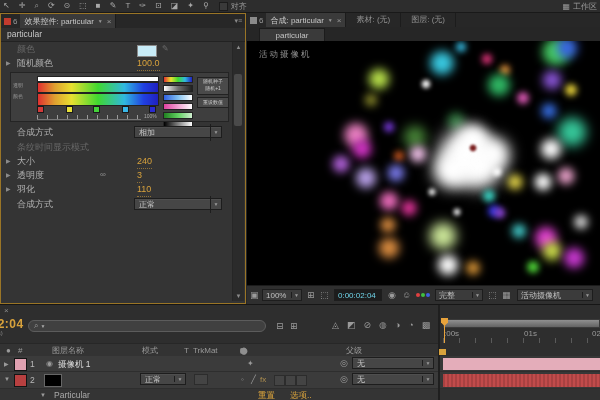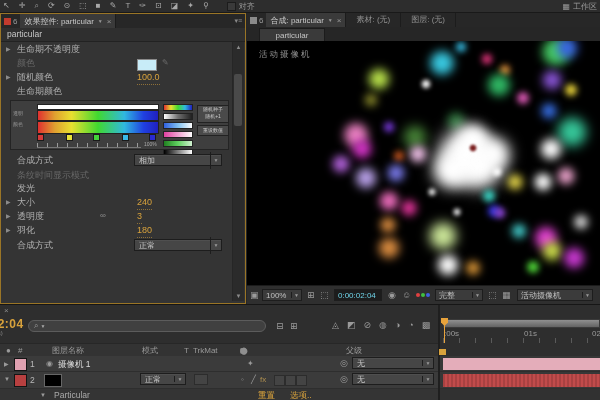--- a/index.html
+++ b/index.html
@@ -4,21 +4,21 @@
 <style>
   html,body{margin:0;padding:0}
   body{width:600px;height:400px;overflow:hidden;background:#262626;
        font-family:"Liberation Sans","DejaVu Sans",sans-serif;position:relative;
        -webkit-font-smoothing:antialiased}
   
   .topbar{position:absolute;left:0;top:0;width:600px;height:13px;background:#2d2d2d;
           border-bottom:1px solid #191919;display:flex;align-items:center;gap:2px;padding:0 3px;box-sizing:border-box}
   .tools{display:flex;gap:9px;align-items:center}
   .tool{color:#a8a8a8;font-size:8px;line-height:12px;cursor:default}
-  .snap{display:flex;align-items:center;gap:3px;margin-left:16px;color:#9a9a9a;font-size:8px}
+  .snap{display:flex;align-items:center;gap:3px;margin-left:8px;color:#9a9a9a;font-size:8px}
   .cb{width:7px;height:7px;background:#3a3a3a;border:1px solid #1c1c1c;display:inline-block}
   .ws{margin-left:auto;display:flex;align-items:center;gap:3px;color:#9a9a9a;font-size:8px}
   
   .tabbar{height:14px;background:#272727;display:flex;align-items:center;position:relative}
   .ptab{height:14px;background:#3a3a3a;color:#c8c8c8;font-size:8px;display:flex;align-items:center;
         padding:0 4px;gap:4px;border-right:1px solid #1c1c1c;box-sizing:border-box}
   .ptab .ddar{font-size:5px;color:#999}
   .ptab .closex{color:#999;font-size:8px}
   .pdot{width:7px;height:7px;background:#c23b2e;margin:0 2px 0 3px}
   .psq{width:7px;height:7px;background:#8a8a8a;margin:0 2px 0 3px}
@@ -166,35 +166,28 @@
       <span class="ddar">▼</span>
       <span class="closex">×</span>
     </div>
     <span class="pmenu">▾≡</span>
   </div>
   <div class="effnamerow">
     <span>particular</span>
   </div>
   <div class="ecbody">
     <div class="erow">
-      <span class="tw">▶</span>
-      <span>生命期不透明度</span>
-    </div>
-    <div class="erow">
       <span class="dim">颜色</span>
       <span class="swatch" style="background: rgb(200, 236, 248);"></span>
       <span class="eyedrop dim">✎</span>
     </div>
     <div class="erow">
       <span class="tw">▶</span>
       <span>随机颜色</span>
       <span class="val">100.0</span>
-    </div>
-    <div class="erow">
-      <span>生命期颜色</span>
     </div>
     <div class="gwrap">
       <span class="glab" style="top:9px">透明</span>
       <span class="glab" style="top:20px">颜色</span>
       <div class="gbar galpha"></div>
       <div class="gbar grb1" style="background: linear-gradient(90deg, rgb(224, 48, 48) 0%, rgb(224, 160, 48) 14%, rgb(232, 224, 48) 28%, rgb(64, 216, 48) 50%, rgb(48, 184, 224) 72%, rgb(32, 64, 224) 88%, rgb(32, 32, 192) 100%);"></div>
       <div class="gbar grb2" style="background: linear-gradient(90deg, rgb(224, 48, 48) 0%, rgb(224, 160, 48) 14%, rgb(232, 224, 48) 28%, rgb(64, 216, 48) 50%, rgb(48, 184, 224) 72%, rgb(32, 64, 224) 88%, rgb(32, 32, 192) 100%);"></div>
       <div class="gstops">
           <div class="gstop" style="left: 0px; background: rgb(210, 58, 58);"></div>
           <div class="gstop" style="left: 29.12px; background: rgb(232, 226, 58);"></div>
@@ -223,38 +216,35 @@
     <div class="erow tall">
       <span>合成方式</span>
       <span class="ctrl dd" style="top:2px">
         <span class="ddtxt">相加</span>
         <span class="ddarrow">▼</span>
       </span>
     </div>
     <div class="erow" style="height:13px;line-height:13px">
       <span class="dim">条纹时间显示模式</span>
     </div>
-    <div class="erow" style="height:13px;line-height:13px">
-      <span>发光</span>
-    </div>
     <div class="erow">
       <span class="tw">▶</span>
       <span>大小</span>
       <span class="val">240</span>
     </div>
     <div class="erow">
       <span class="tw">▶</span>
       <span>透明度</span>
       <span class="linkico">∞</span>
       <span class="val">3</span>
     </div>
     <div class="erow">
       <span class="tw">▶</span>
       <span>羽化</span>
-      <span class="val">180</span>
+      <span class="val">110</span>
     </div>
     <div class="erow tall">
       <span>合成方式</span>
       <span class="ctrl dd" style="top:2px">
         <span class="ddtxt">正常</span>
         <span class="ddarrow">▼</span>
       </span>
     </div>
   </div>
   <div class="vscroll">

